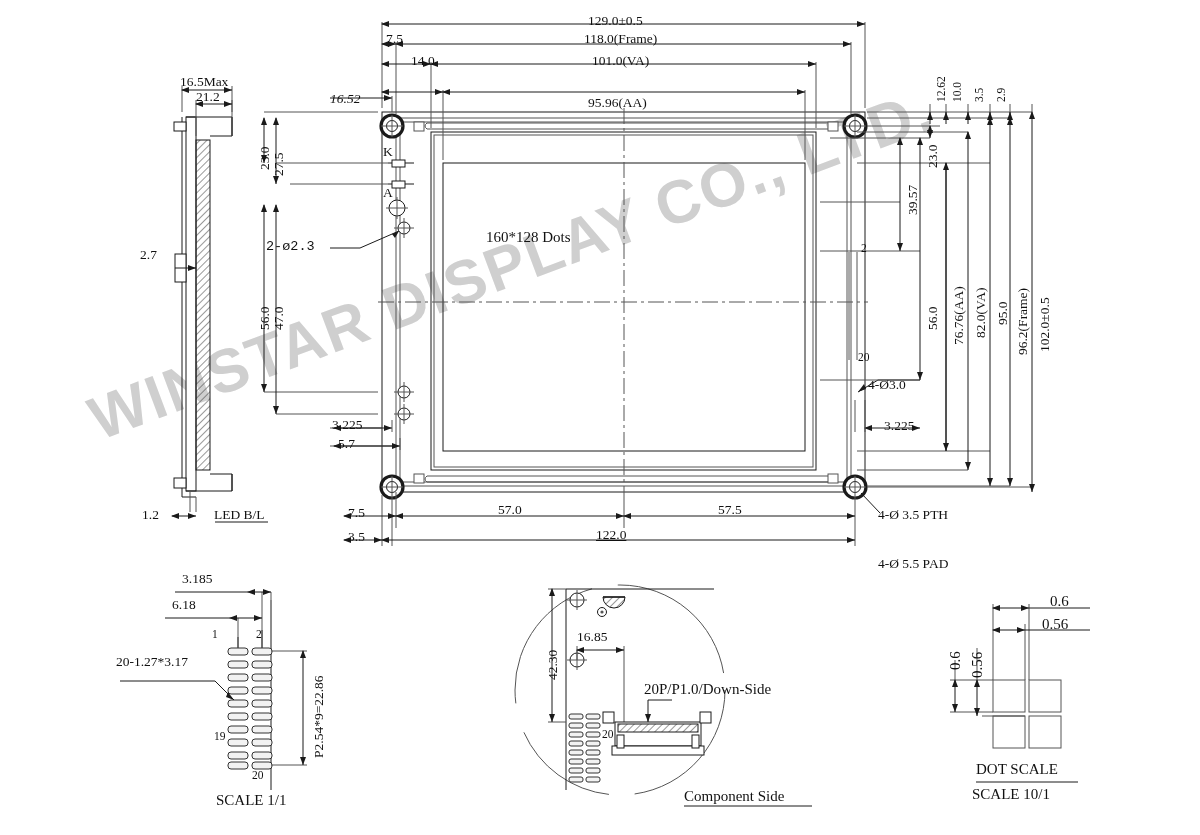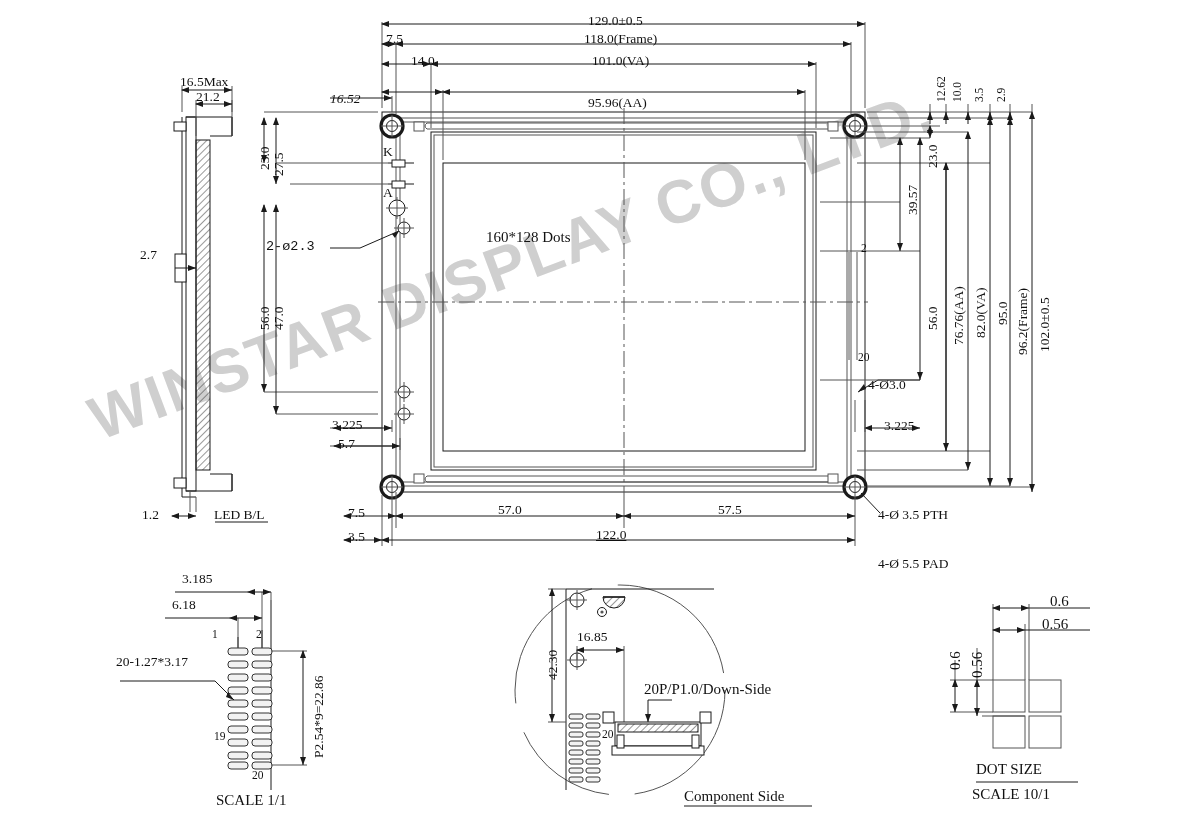--- a/index.html
+++ b/index.html
@@ -549,16 +549,16 @@
   <div class="lbl v" style="left:546px; top:680px;">42.30</div>
   <div class="lbl" style="left:577px; top:630px;">16.85</div>
   <div class="lbl big" style="left:644px; top:682px;">20P/P1.0/Down-Side</div>
   <div class="lbl sm" style="left:602px; top:729px;">20</div>
   <div class="lbl big" style="left:684px; top:789px;">Component  Side</div>
 
   <div class="lbl big" style="left:1050px; top:594px;">0.6</div>
   <div class="lbl big" style="left:1042px; top:617px;">0.56</div>
   <div class="lbl v big" style="left:948px; top:670px;">0.6</div>
   <div class="lbl v big" style="left:970px; top:678px;">0.56</div>
-  <div class="lbl big" style="left:976px; top:762px;">DOT SIZE</div>
+  <div class="lbl big" style="left:976px; top:762px;">DOT SCALE</div>
   <div class="lbl big" style="left:972px; top:787px;">SCALE 10/1</div>
 
 </div>
 
 </body></html>

